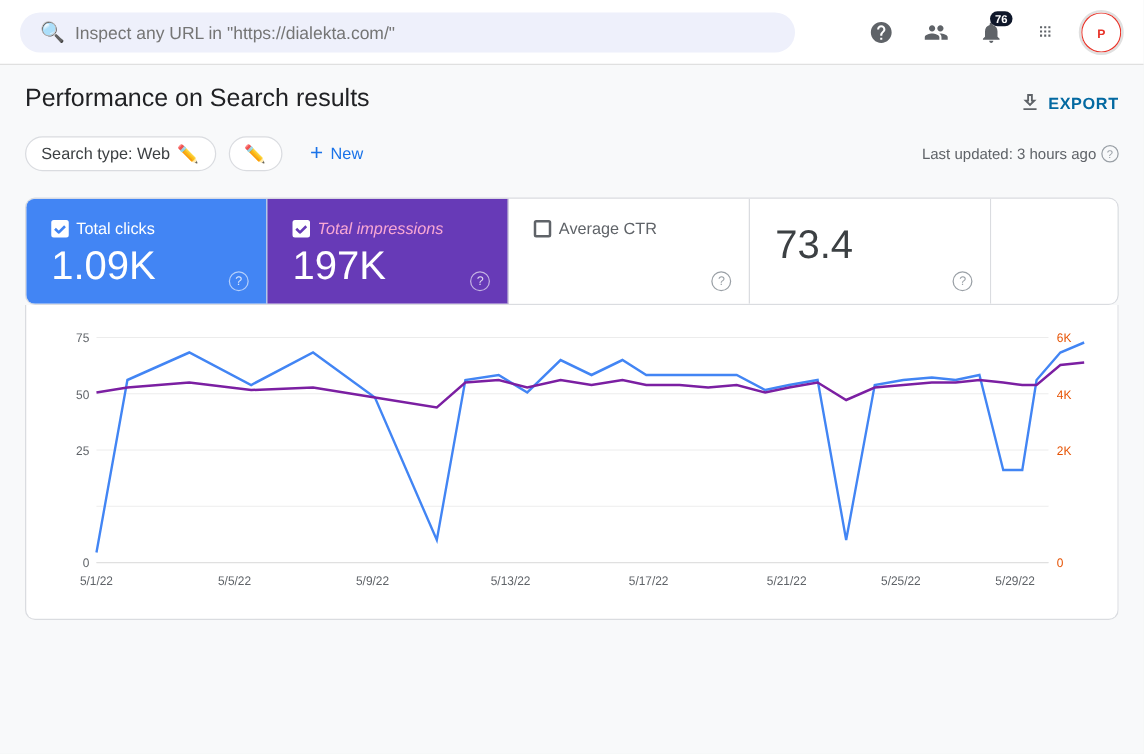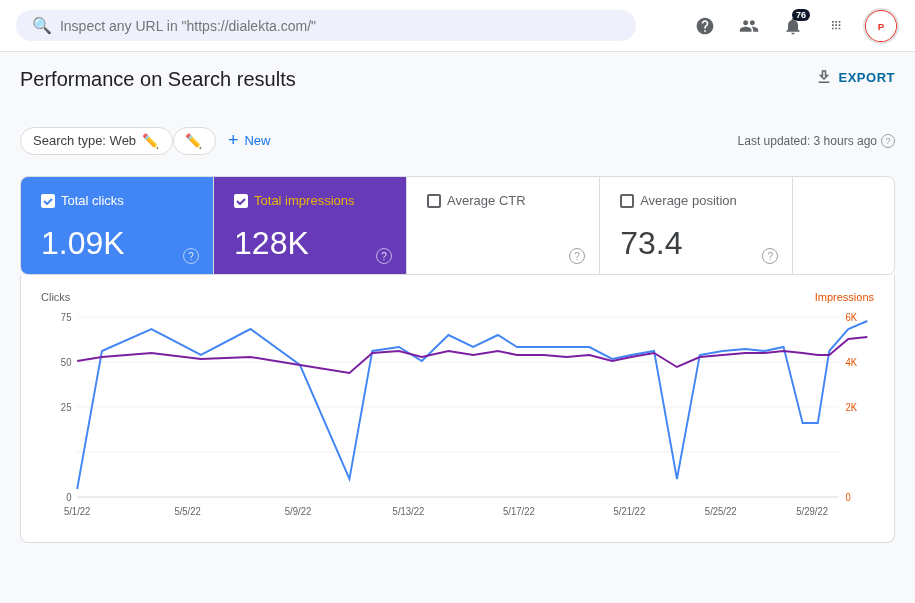--- a/index.html
+++ b/index.html
@@ -36,33 +36,33 @@
       border: 2px solid #e0e0e0; display: flex; align-items: center;
       justify-content: center; overflow: hidden; cursor: pointer;
     }
     .avatar svg { width: 32px; height: 32px; }
 
     
     .main { padding: 16px 20px; background: #f8f9fa; min-height: 551px; }
 
     
     .page-header {
-      display: flex; align-items: flex-start; justify-content: space-between;
-      margin-bottom: 34px;
+      display: flex; align-items: flex-end; justify-content: space-between;
+      margin-bottom: 16px;
     }
     .page-title { font-size: 20px; font-weight: 400; color: #202124; }
     .export-btn {
       display: flex; align-items: center; gap: 6px; cursor: pointer;
       color: #0369a1; font-size: 13px; font-weight: 700; text-transform: uppercase;
       letter-spacing: 0.5px;
     }
 
     
     .filter-row {
-      display: flex; align-items: center; margin-bottom: 20px;
+      display: flex; align-items: center; gap: 10px; margin-bottom: 20px;
     }
     .filter-chip {
       display: flex; align-items: center; gap: 6px;
       border: 1px solid #dadce0; border-radius: 16px;
       padding: 5px 12px; background: #fff; cursor: pointer;
       font-size: 13px; color: #3c4043;
     }
     .filter-chip .edit-icon { font-size: 14px; color: #5f6368; }
     .new-btn {
       display: flex; align-items: center; gap: 6px;
@@ -77,33 +77,33 @@
       margin-bottom: 0; border: 1px solid #dadce0;
     }
     .metric-card {
       flex: 1; padding: 16px 20px 12px; background: #fff; cursor: pointer;
       border-right: 1px solid #dadce0; position: relative;
     }
     .metric-card:last-child { border-right: none; }
     .metric-card.active-blue { background: #4285f4; color: #fff; }
     .metric-card.active-purple { background: #673ab7; color: #fff; }
     .metric-header {
-      display: flex; align-items: center; gap: 6px; margin-bottom: 17px;
+      display: flex; align-items: center; gap: 6px; margin-bottom: 4px;
     }
     .metric-checkbox {
       width: 14px; height: 14px; border: 2px solid currentColor;
       border-radius: 2px; display: flex; align-items: center; justify-content: center;
       font-size: 10px; background: currentColor;
     }
     .metric-card.active-blue .metric-checkbox { background: #fff; color: #4285f4; border-color: #fff; }
     .metric-card.active-purple .metric-checkbox { background: #fff; color: #673ab7; border-color: #fff; }
     .metric-checkbox.unchecked { background: transparent; color: #5f6368; border-color: #5f6368; }
     .metric-label { font-size: 13px; font-weight: 500; }
     .metric-card.active-blue .metric-label { color: #fff; }
-    .metric-card.active-purple .metric-label { color: #eab308; }
+    .metric-card.active-purple .metric-label { color: #f9a8d4; font-style: italic; }
     .metric-card:not(.active-blue):not(.active-purple) .metric-label { color: #5f6368; }
     .metric-value { font-size: 32px; font-weight: 400; margin-top: 2px; }
     .metric-card.active-blue .metric-value { color: #fff; }
     .metric-card.active-purple .metric-value { color: #fff; }
     .metric-card:not(.active-blue):not(.active-purple) .metric-value { color: #3c4043; }
     .metric-help {
       position: absolute; bottom: 10px; right: 14px;
       width: 16px; height: 16px; border-radius: 50%; border: 1px solid;
       display: flex; align-items: center; justify-content: center;
       font-size: 10px; cursor: pointer;
@@ -214,49 +214,41 @@
 
       <div class="metric-card active-purple">
         <div class="metric-header">
           <div class="metric-checkbox">
             <svg width="10" height="8" viewBox="0 0 10 8">
                 <path d="M1 4l3 3 5-5" stroke="#673ab7" stroke-width="2" fill="none"></path>
               </svg>
           </div>
           <span class="metric-label">Total impressions</span>
         </div>
-        <div class="metric-value">128K</div>
+        <div class="metric-value">197K</div>
         <div class="metric-help">?</div>
       </div>
 
       <div class="metric-card">
         <div class="metric-header">
           <div class="metric-checkbox unchecked" style="width:14px;height:14px;border:2px solid #5f6368;border-radius:2px;background:transparent;"></div>
           <span class="metric-label">Average CTR</span>
         </div>
         <div class="metric-help">?</div>
       </div>
 
       <div class="metric-card">
-        <div class="metric-header">
-          <div class="metric-checkbox unchecked" style="width:14px;height:14px;border:2px solid #5f6368;border-radius:2px;background:transparent;"></div>
-          <span class="metric-label">Average position</span>
-        </div>
         <div class="metric-value">73.4</div>
         <div class="metric-help">?</div>
       </div>
 
       <div class="metric-card" style="flex:0.4;"></div>
     </div>
 
     <div class="chart-container">
-      <div class="chart-labels-row">
-        <span class="chart-label-left">Clicks</span>
-        <span class="chart-label-right">Impressions</span>
-      </div>
       <div class="chart-svg-wrapper">
         <svg class="chart" viewBox="0 0 875 220" preserveAspectRatio="none">
 
           <line x1="38" y1="10" x2="838" y2="10" stroke="#e0e0e0" stroke-width="0.5"></line>
           <line x1="38" y1="55" x2="838" y2="55" stroke="#e0e0e0" stroke-width="0.5"></line>
           <line x1="38" y1="100" x2="838" y2="100" stroke="#e0e0e0" stroke-width="0.5"></line>
           <line x1="38" y1="145" x2="838" y2="145" stroke="#e0e0e0" stroke-width="0.5"></line>
           <line x1="38" y1="190" x2="838" y2="190" stroke="#e0e0e0" stroke-width="0.5"></line>
 
           <text x="32" y="14" text-anchor="end" font-size="10" fill="#5f6368">75</text>

